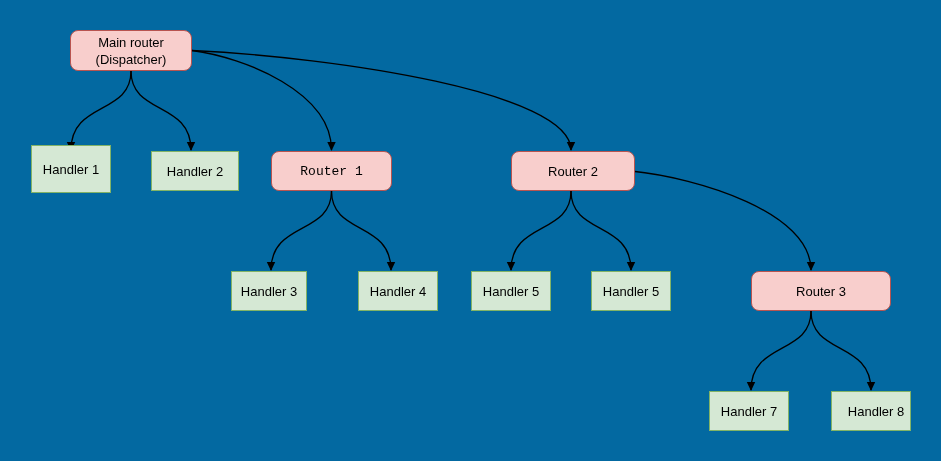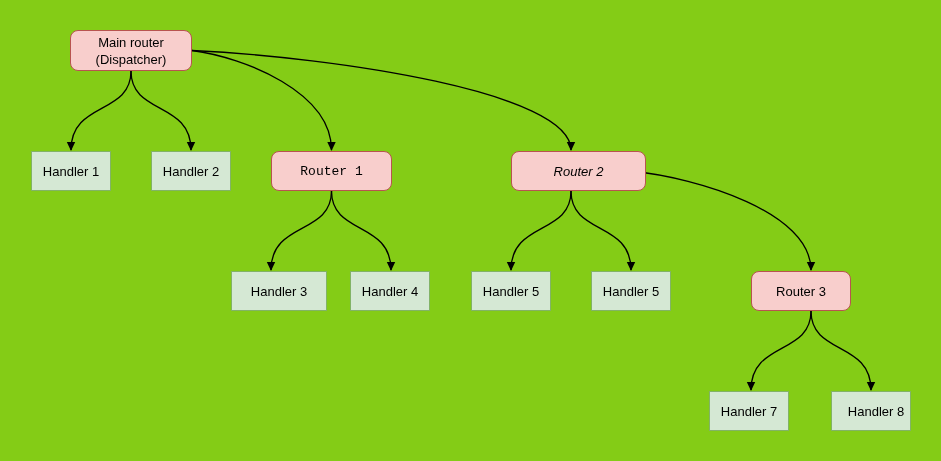--- a/index.html
+++ b/index.html
@@ -57,21 +57,21 @@
   }
   .node.handler {
     background: var(--handler-fill, #d5e8d4);
     border: 1.4px solid var(--handler-stroke, #82b366);
     border-radius: 0;
   }
 </style>
 </head>
 <body>
 
-<div class="canvas" style="background: #84cc16;">
+<div class="canvas" style="background: #0369a1;">
   <svg id="edge-svg">
     <defs>
       <marker id="arrow" markerUnits="userSpaceOnUse" markerWidth="12" markerHeight="12" refX="8" refY="5" orient="auto">
         <path id="arrow-head" d="M 0 0.8 L 9 5 L 0 9.2 Z"></path>
       </marker>
     </defs>
     <g id="edge-group">
         <path d="M 131 71 C 131 115.24000000000001 71 101.02 71 150" class="edge" marker-end="url(#arrow)"></path>
         <path d="M 131 71 C 131 115.24000000000001 191 101.02 191 150" class="edge" marker-end="url(#arrow)"></path>
         <path d="M 192 50.5 C 245.01 57.465 331.5 92.29 331.5 150" class="edge" marker-end="url(#arrow)"></path>
@@ -83,45 +83,45 @@
         <path d="M 631 171 C 699.4 177.93 811 212.58 811 270" class="edge" marker-end="url(#arrow)"></path>
         <path d="M 811 311 C 811 355.24 751 341.02 751 390" class="edge" marker-end="url(#arrow)"></path>
         <path d="M 811 311 C 811 355.24 871 341.02 871 390" class="edge" marker-end="url(#arrow)"></path>
       </g>
   </svg>
   <div id="nodes">
       <div class="node router" style="left: 70px; top: 30px; width: 122px; height: 41px;">
         <div class="line">Main router</div>
         <div class="line">(Dispatcher)</div>
       </div>
-      <div class="node handler" style="left: 31px; top: 151px; width: 80px; height: 40px;">
+      <div class="node handler" style="left: 31px; top: 145px; width: 80px; height: 48px;">
         <div class="line">Handler 1</div>
       </div>
-      <div class="node handler" style="left: 151px; top: 151px; width: 80px; height: 40px;">
+      <div class="node handler" style="left: 151px; top: 151px; width: 88px; height: 40px;">
         <div class="line">Handler 2</div>
       </div>
       <div class="node router" style="left: 271px; top: 151px; width: 121px; height: 40px; font-family: Liberation Mono, monospace;">
         <div class="line">Router 1</div>
       </div>
-      <div class="node router" style="left: 511px; top: 151px; width: 135px; height: 40px; font-style: italic;">
+      <div class="node router" style="left: 511px; top: 151px; width: 124px; height: 40px;">
         <div class="line">Router 2</div>
       </div>
-      <div class="node handler" style="left: 231px; top: 271px; width: 96px; height: 40px;">
+      <div class="node handler" style="left: 231px; top: 271px; width: 76px; height: 40px;">
         <div class="line">Handler 3</div>
       </div>
-      <div class="node handler" style="left: 350px; top: 271px; width: 80px; height: 40px;">
+      <div class="node handler" style="left: 358px; top: 271px; width: 80px; height: 40px;">
         <div class="line">Handler 4</div>
       </div>
       <div class="node handler" style="left: 471px; top: 271px; width: 80px; height: 40px; text-align: right;">
         <div class="line">Handler 5</div>
       </div>
       <div class="node handler" style="left: 591px; top: 271px; width: 80px; height: 40px;">
         <div class="line">Handler 5</div>
       </div>
-      <div class="node router" style="left: 751px; top: 271px; width: 100px; height: 40px;">
+      <div class="node router" style="left: 751px; top: 271px; width: 140px; height: 40px;">
         <div class="line">Router 3</div>
       </div>
       <div class="node handler" style="left: 709px; top: 391px; width: 80px; height: 40px;">
         <div class="line">Handler 7</div>
       </div>
       <div class="node handler" style="left: 831px; top: 391px; width: 80px; height: 40px; padding-left: 10px;">
         <div class="line">Handler 8</div>
       </div>
     </div>
 </div>

